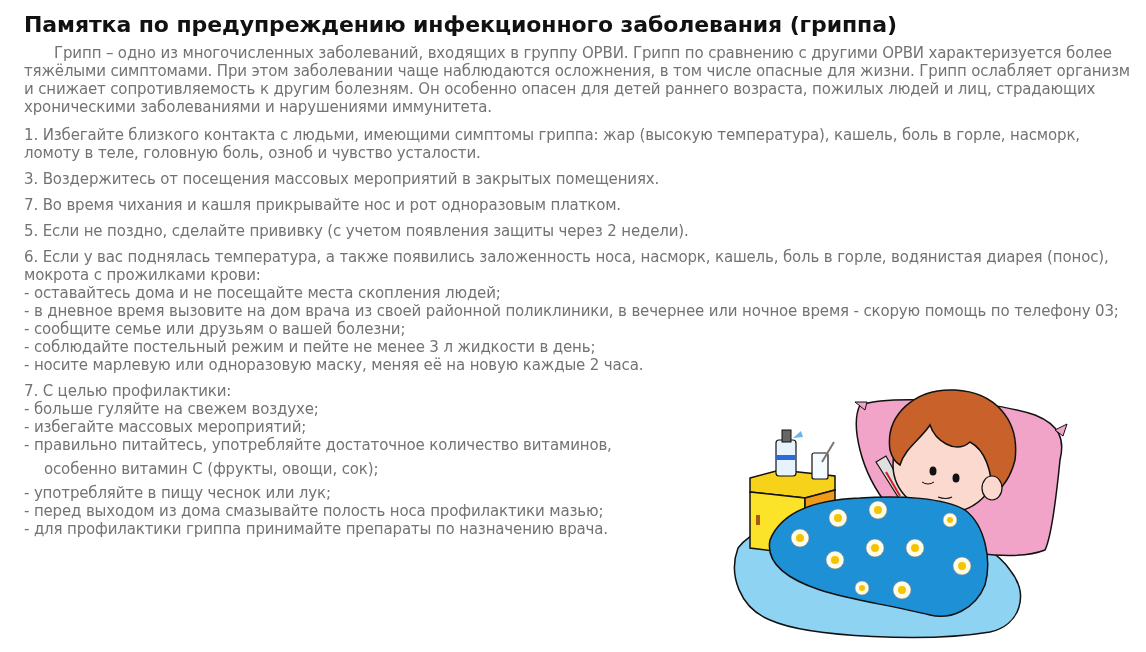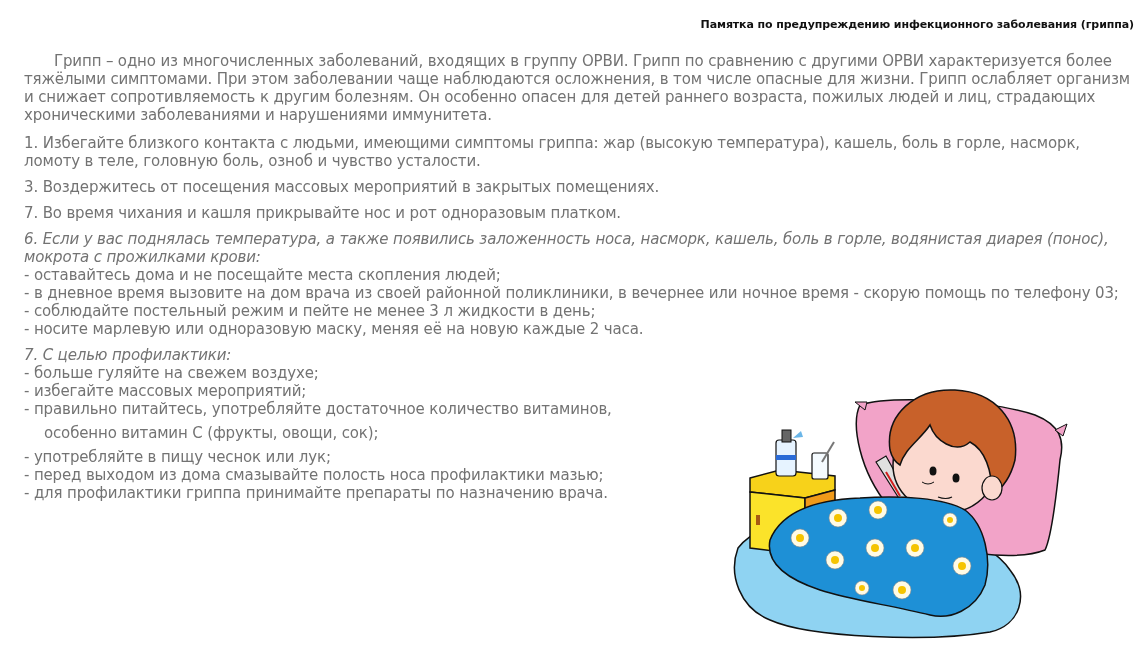--- a/index.html
+++ b/index.html
@@ -16,43 +16,41 @@
       color: #1a1a1a;
     }
     .page {
       position: absolute;
       left: 24px;
       top: 14px;
       width: 1110px;
     }
     .title {
       font-weight: bold;
-      font-size: 11px;
+      font-size: 22px;
       line-height: 22px;
-      margin: 0 0 16px 0;
+      margin: 0 0 8px 0;
       letter-spacing: -0.1px;
       color: #111;
-      text-align: right;
     }
     .text {
       font-size: 15px;
       line-height: 18px;
       letter-spacing: -0.15px;
       color: #737373;
     }
     .intro {
       text-indent: 30px;
       margin: 0 0 10px 0;
     }
     .item {
       margin: 0 0 8px 0;
     }
     .item-head {
       margin: 0;
-      font-style: italic;
     }
     .sub {
       margin: 0;
       white-space: pre;
     }
     .sub-cont {
       margin: 6px;
       padding-left: 14px;
     }
     .illustration {
@@ -67,25 +65,27 @@
 <body>
 
 <div class="page">
   <h1 class="title">Памятка по предупреждению инфекционного заболевания (гриппа)</h1>
 
   <p class="text intro">Грипп – одно из многочисленных заболеваний, входящих в группу ОРВИ. Грипп по сравнению с другими ОРВИ характеризуется более тяжёлыми симптомами. При этом заболевании чаще наблюдаются осложнения, в том числе опасные для жизни. Грипп ослабляет организм и снижает сопротивляемость к другим болезням. Он особенно опасен для детей раннего возраста, пожилых людей и лиц, страдающих хроническими заболеваниями и нарушениями иммунитета.</p>
 
   <p class="text item">1. Избегайте близкого контакта с людьми, имеющими симптомы гриппа: жар (высокую температура), кашель, боль в горле, насморк, ломоту в теле, головную боль, озноб и чувство усталости.</p>
   <p class="text item">3. Воздержитесь от посещения массовых мероприятий в закрытых помещениях.</p>
   <p class="text item">7. Во время чихания и кашля прикрывайте нос и рот одноразовым платком.</p>
+  <p class="text item">5. Если не поздно, сделайте прививку (с учетом появления защиты через 2 недели).</p>
 
   <div class="text item">
     <p class="item-head">6. Если у вас поднялась температура, а также появились заложенность носа, насморк, кашель, боль в горле, водянистая диарея (понос), мокрота с прожилками крови:</p>
     <p class="sub">- оставайтесь дома и не посещайте места скопления людей;</p>
     <p class="sub">- в дневное время вызовите на дом врача из своей районной поликлиники, в вечернее или ночное время - скорую помощь по телефону 03;</p>
+    <p class="sub">- сообщите семье или друзьям о вашей болезни;</p>
     <p class="sub">- соблюдайте постельный режим и пейте не менее 3 л жидкости в день;</p>
     <p class="sub">- носите марлевую или одноразовую маску, меняя её на новую каждые 2 часа.</p>
   </div>
 
   <div class="text item">
     <p class="item-head">7. С целью профилактики:</p>
     <p class="sub">- больше гуляйте на свежем воздухе;</p>
     <p class="sub">- избегайте массовых мероприятий;</p>
     <p class="sub">- правильно питайтесь, употребляйте достаточное количество витаминов,</p>
     <p class="sub-cont">особенно витамин С (фрукты, овощи, сок);</p>

